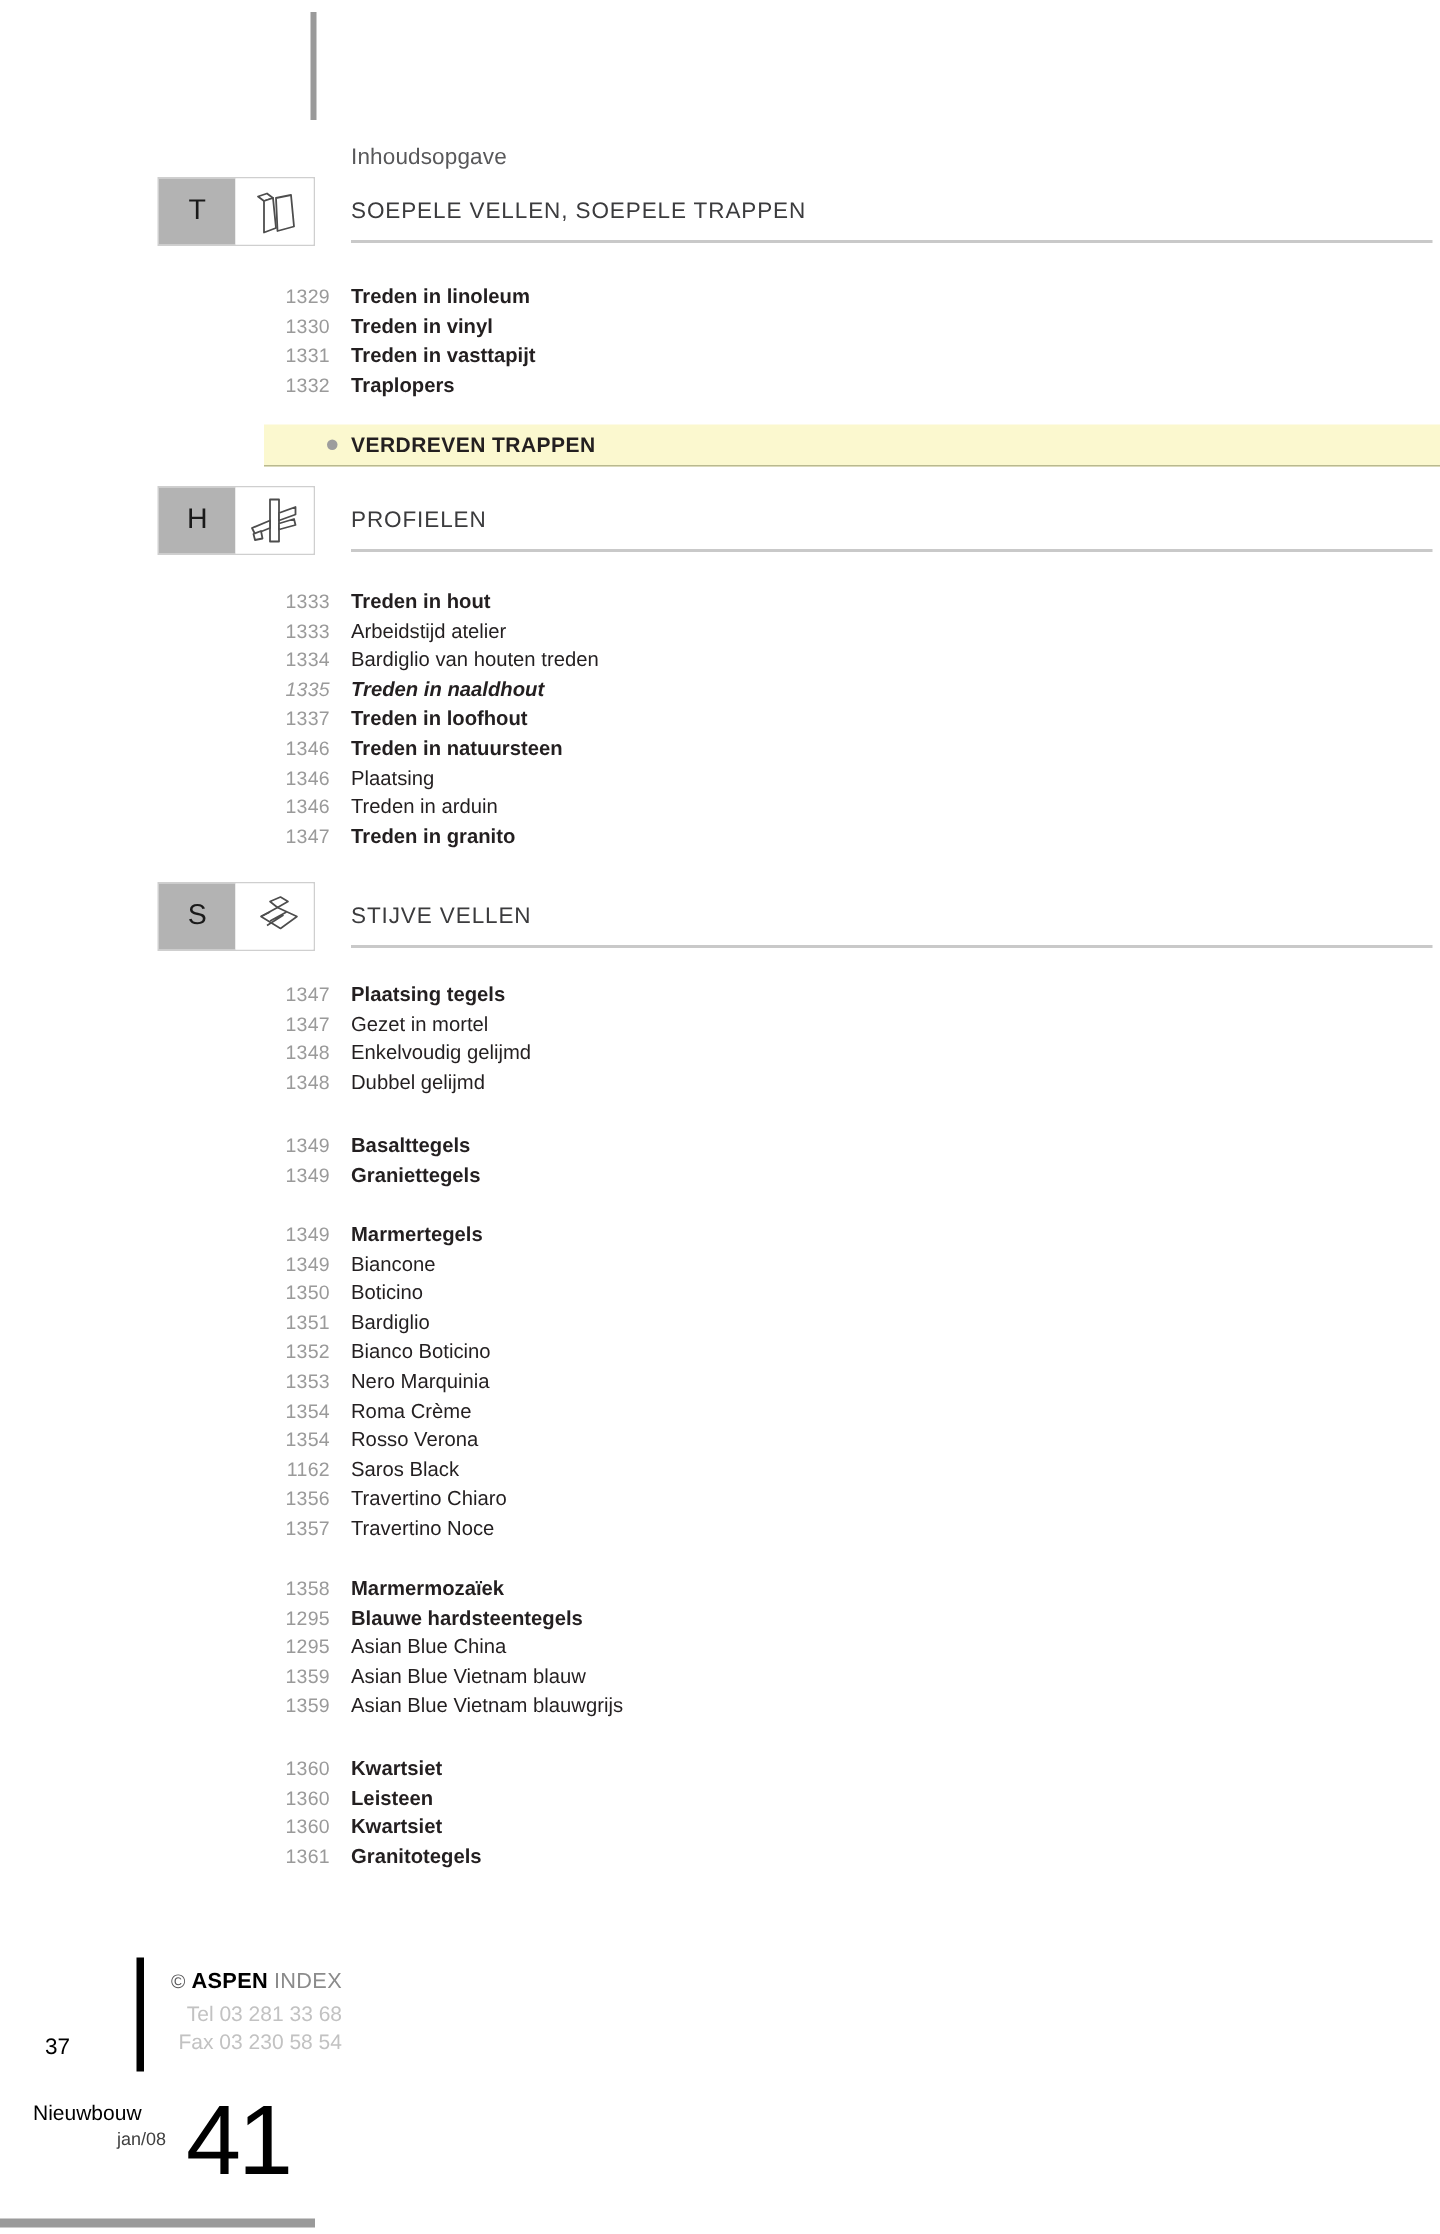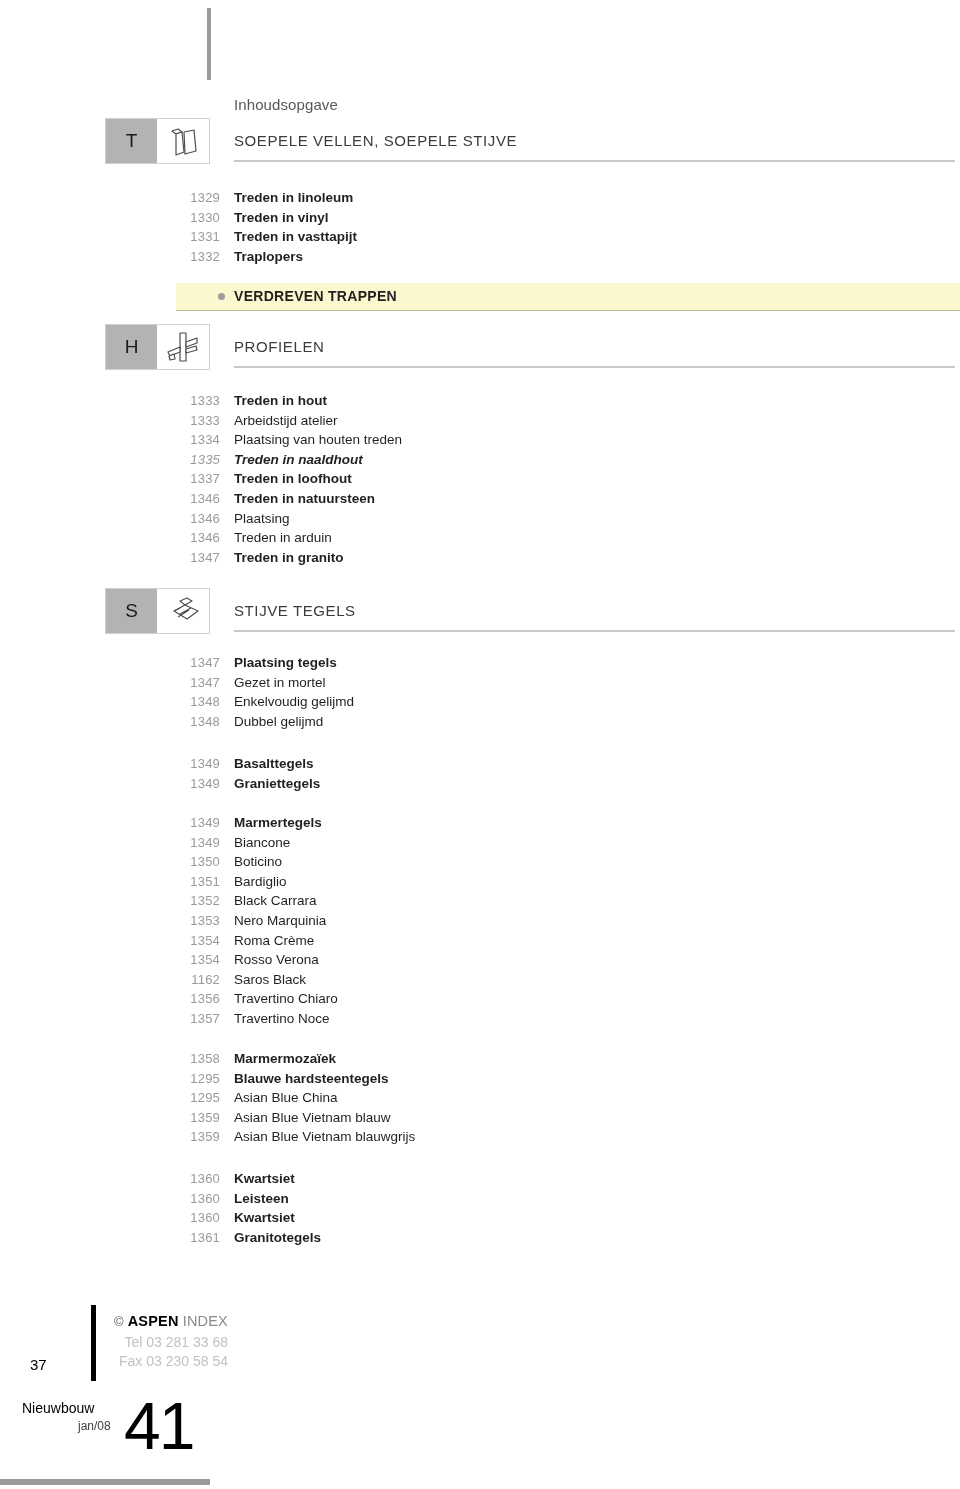--- a/index.html
+++ b/index.html
@@ -242,21 +242,21 @@
         <div class="badge-icon">
           <svg width="40" height="34" viewBox="0 0 40 34">
             <g fill="#fff" stroke="#4d4d4d" stroke-width="1.2" stroke-linejoin="round">
               <path d="M9 7 L15 5 L19 8 L13 10 Z"></path>
               <path d="M13 10 L19 8 L21 28 L13 31 Z"></path>
               <path d="M21 8 L31 6 L33 27 L22 30 Z"></path>
             </g>
           </svg>
         </div>
       </div>
-      <div class="section-title">SOEPELE VELLEN, SOEPELE STIJVE</div>
+      <div class="section-title">SOEPELE VELLEN, SOEPELE TRAPPEN</div>
       <div class="section-rule"></div>
     </div>
     <div class="section-head" style="top: 324px;">
       <div class="badge">
         <div class="badge-letter">H</div>
         <div class="badge-icon">
           <svg width="40" height="34" viewBox="0 0 40 34">
             <g fill="#fff" stroke="#4d4d4d" stroke-width="1.2" stroke-linejoin="round">
               <rect x="17" y="3" width="6" height="28"></rect>
               <path d="M5 22 L17 17 L17 22 L7 26 Z"></path>
@@ -276,21 +276,21 @@
         <div class="badge-icon">
           <svg width="40" height="34" viewBox="0 0 40 34">
             <g fill="#fff" stroke="#4d4d4d" stroke-width="1.1" stroke-linejoin="round">
               <path d="M11 17 L22 11 L35 17 L24 25 Z"></path>
               <path d="M11 17 L17 14 M17 20 L28 14 M15 23 L26 16"></path>
               <path d="M17 7 L24 4 L29 7 L22 11 Z"></path>
             </g>
           </svg>
         </div>
       </div>
-      <div class="section-title">STIJVE TEGELS</div>
+      <div class="section-title">STIJVE VELLEN</div>
       <div class="section-rule"></div>
     </div>
     <div class="entry bold" style="top: 190px;">
       <span class="pg">1329</span>
       <span class="ttl">Treden in linoleum</span>
     </div>
     <div class="entry bold" style="top: 209.6px;">
       <span class="pg">1330</span>
       <span class="ttl">Treden in vinyl</span>
     </div>
@@ -305,21 +305,21 @@
     <div class="entry bold" style="top: 393px;">
       <span class="pg">1333</span>
       <span class="ttl">Treden in hout</span>
     </div>
     <div class="entry" style="top: 412.6px;">
       <span class="pg">1333</span>
       <span class="ttl">Arbeidstijd atelier</span>
     </div>
     <div class="entry" style="top: 432.2px;">
       <span class="pg">1334</span>
-      <span class="ttl">Plaatsing van houten treden</span>
+      <span class="ttl">Bardiglio van houten treden</span>
     </div>
     <div class="entry bold" style="top: 451.8px; font-style: italic;">
       <span class="pg">1335</span>
       <span class="ttl">Treden in naaldhout</span>
     </div>
     <div class="entry bold" style="top: 471.4px;">
       <span class="pg">1337</span>
       <span class="ttl">Treden in loofhout</span>
     </div>
     <div class="entry bold" style="top: 491px;">
@@ -373,21 +373,21 @@
     <div class="entry" style="top: 854.2px;">
       <span class="pg">1350</span>
       <span class="ttl">Boticino</span>
     </div>
     <div class="entry" style="top: 873.8px;">
       <span class="pg">1351</span>
       <span class="ttl">Bardiglio</span>
     </div>
     <div class="entry" style="top: 893.4px;">
       <span class="pg">1352</span>
-      <span class="ttl">Black Carrara</span>
+      <span class="ttl">Bianco Boticino</span>
     </div>
     <div class="entry" style="top: 913px;">
       <span class="pg">1353</span>
       <span class="ttl">Nero Marquinia</span>
     </div>
     <div class="entry" style="top: 932.6px;">
       <span class="pg">1354</span>
       <span class="ttl">Roma Crème</span>
     </div>
     <div class="entry" style="top: 952.2px;">

